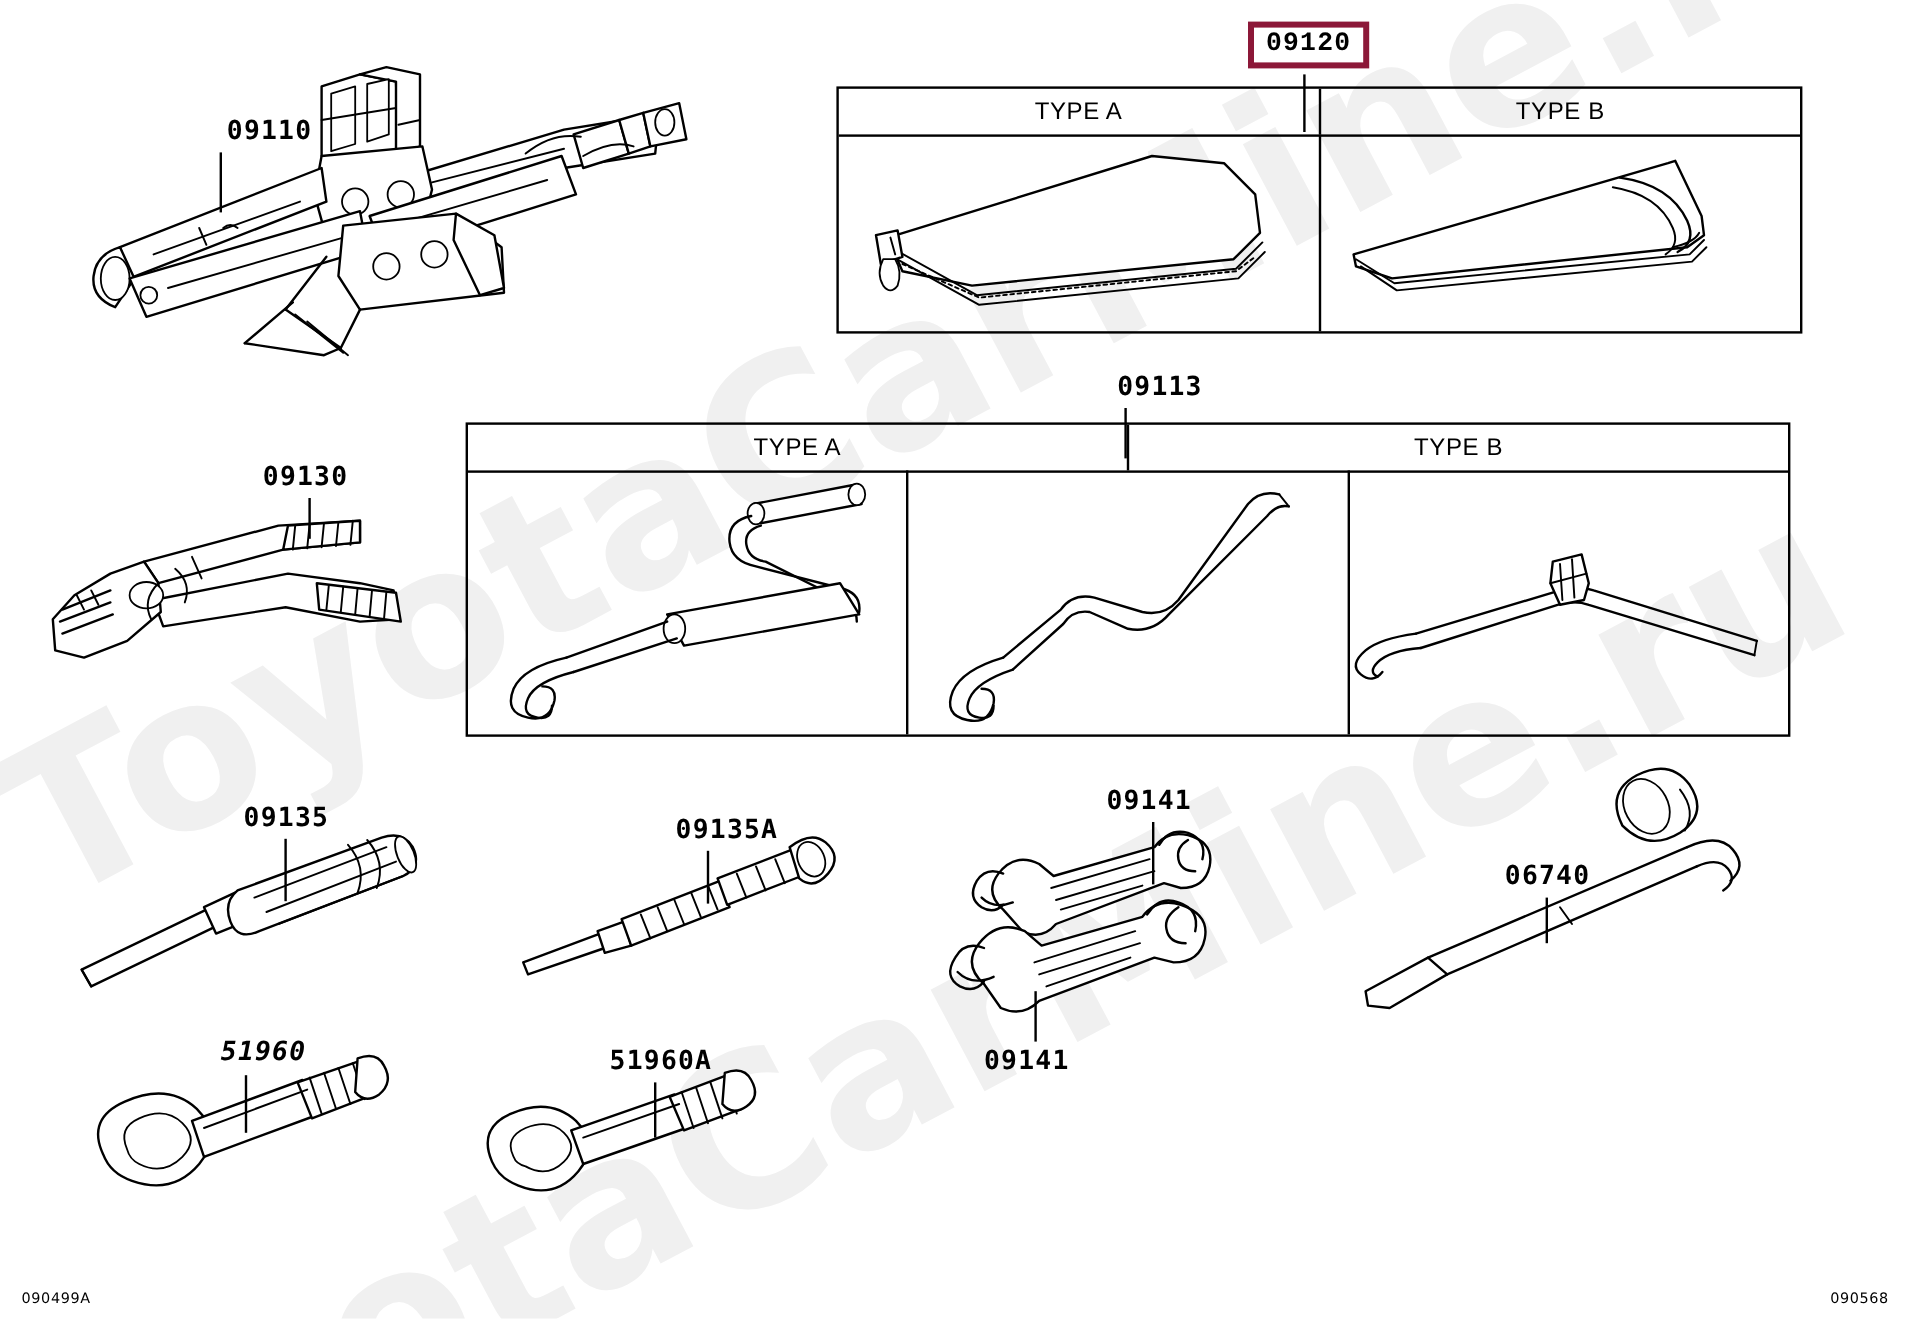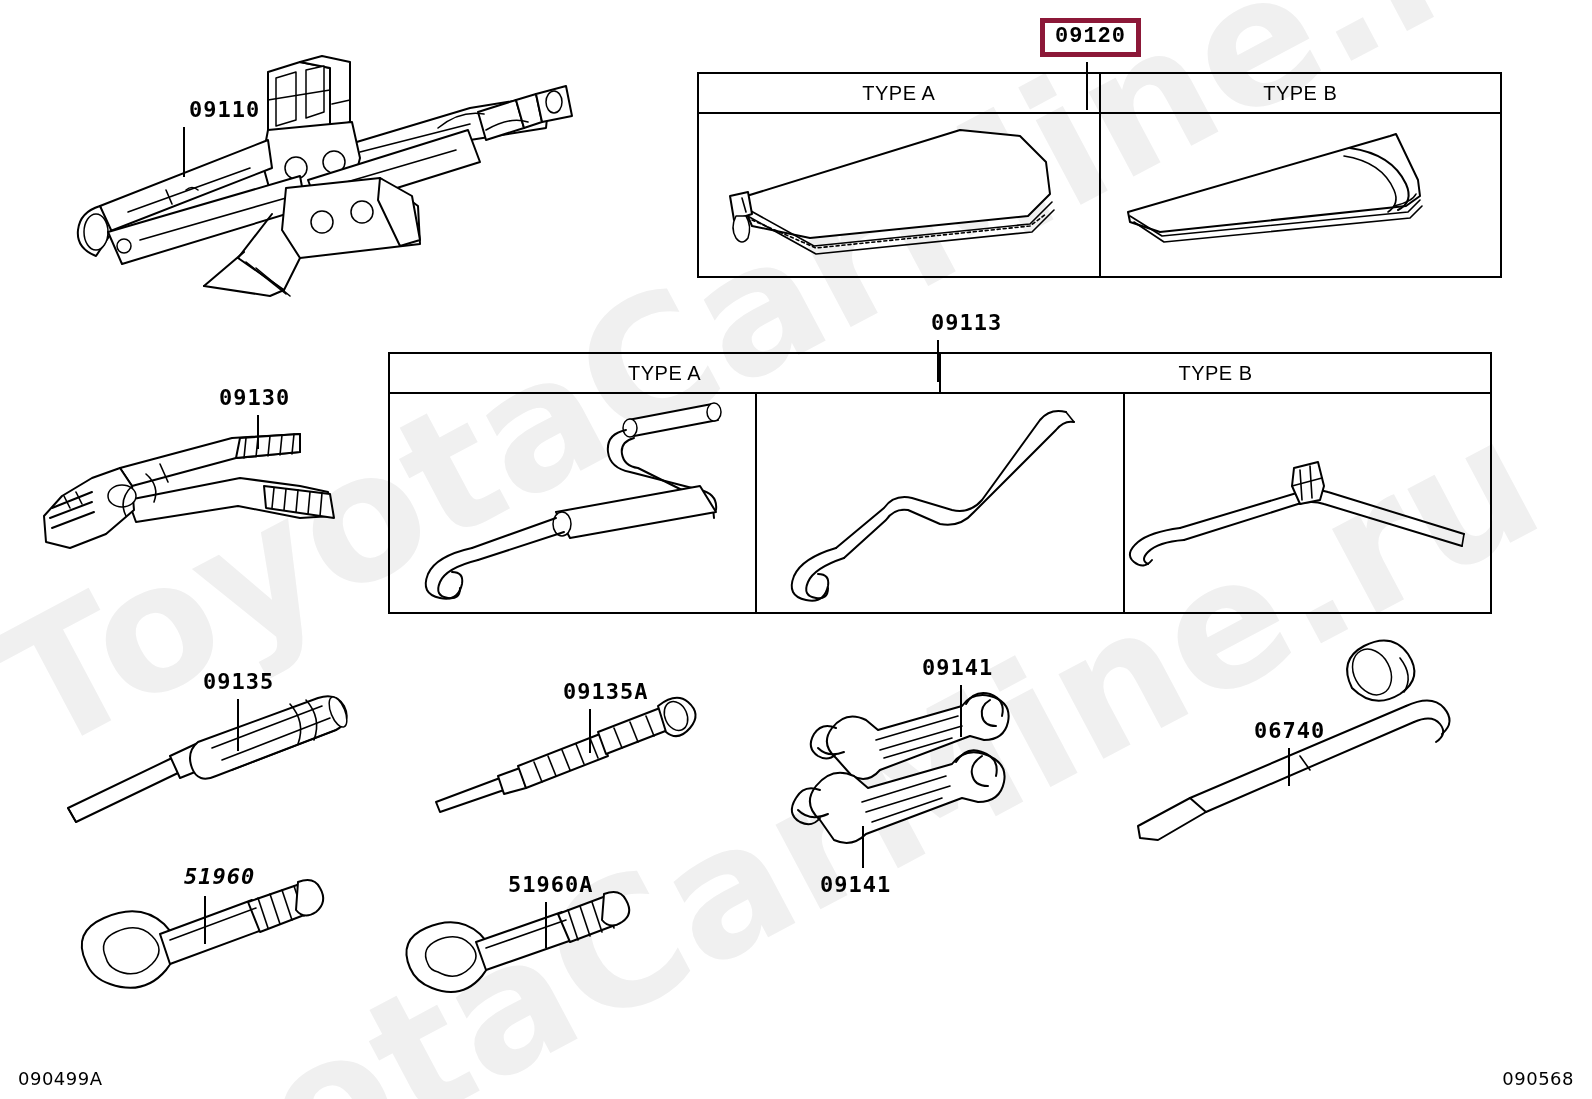--- a/index.html
+++ b/index.html
@@ -128,21 +128,21 @@
   .leader {
     position: absolute;
     z-index: 4;
     border-left: 2px solid #000;
   }
   
   .corner-code {
     position: absolute;
     bottom: 10px;
     font-family: "DejaVu Sans", sans-serif;
-    font-size: 18px;
+    font-size: 12px;
     color: #000;
     letter-spacing: 0.5px;
     z-index: 5;
   }
   .corner-left { left: 18px; }
   .corner-right { right: 18px; }
 </style>
 </head>
 <body>
 

